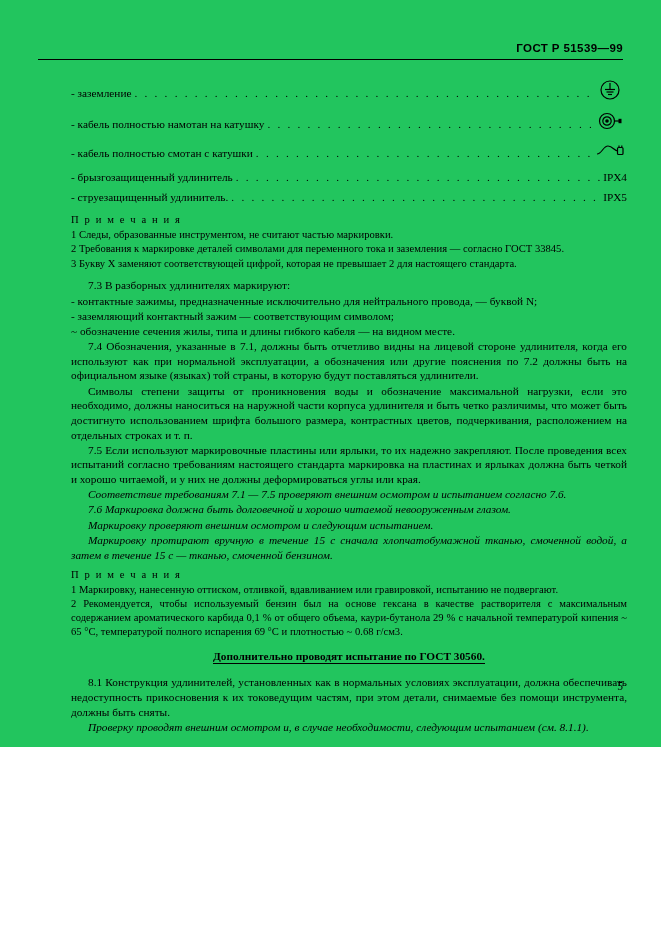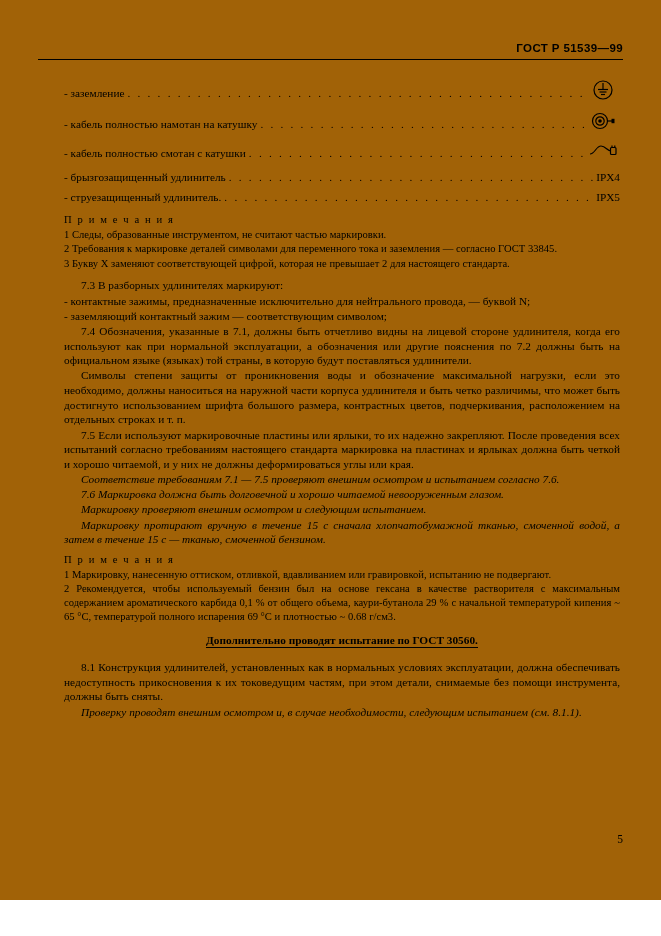--- a/index.html
+++ b/index.html
@@ -3,22 +3,22 @@
 <meta charset="utf-8">
 <style>
   html, body {
     margin: 0;
     padding: 0;
     background: #ffffff;
   }
   .page {
     position: relative;
     width: 661px;
-    height: 900px;
-    background: #a16207;
+    height: 747px;
+    background: #22c55e;
     font-family: "Liberation Serif", serif;
     color: #000000;
     box-sizing: border-box;
     overflow: hidden;
   }
   .header {
     position: absolute;
     top: 42px;
     right: 38px;
     font-family: "Liberation Sans", sans-serif;
@@ -30,21 +30,21 @@
     position: absolute;
     top: 59px;
     left: 38px;
     right: 38px;
     height: 1px;
     background: #000000;
   }
   .content {
     position: absolute;
     top: 70px;
-    left: 64px;
+    left: 71px;
     width: 556px;
     font-size: 11.3px;
     line-height: 1.30;
     text-align: justify;
   }
   p {
     margin: 0 0 0.5px 0;
   }
   .dotline {
     display: flex;
@@ -168,20 +168,21 @@
     </div>
 
     <p class="note-head">П р и м е ч а н и я</p>
     <p class="small">1 Следы, образованные инструментом, не считают частью маркировки.</p>
     <p class="small">2 Требования к маркировке деталей символами для переменного тока и заземления — согласно ГОСТ 33845.</p>
     <p class="small">3 Букву X заменяют соответствующей цифрой, которая не превышает 2 для настоящего стандарта.</p>
 
     <p class="indent gap-m">7.3 В разборных удлинителях маркируют:</p>
     <p>- контактные зажимы, предназначенные исключительно для нейтрального провода, — буквой N;</p>
     <p>- заземляющий контактный зажим — соответствующим символом;</p>
+    <p>~ обозначение сечения жилы, типа и длины гибкого кабеля — на видном месте.</p>
 
     <p class="indent">7.4 Обозначения, указанные в 7.1, должны быть отчетливо видны на лицевой стороне удлинителя, когда его используют как при нормальной эксплуатации, а обозначения или другие пояснения по 7.2 должны быть на официальном языке (языках) той страны, в которую будут поставляться удлинители.</p>
     <p class="indent">Символы степени защиты от проникновения воды и обозначение максимальной нагрузки, если это необходимо, должны наноситься на наружной части корпуса удлинителя и быть четко различимы, что может быть достигнуто использованием шрифта большого размера, контрастных цветов, подчеркивания, расположением на отдельных строках и т. п.</p>
     <p class="indent">7.5  Если используют маркировочные пластины или ярлыки, то их надежно закрепляют. После проведения всех испытаний согласно требованиям настоящего стандарта маркировка на пластинах и ярлыках должна быть четкой и хорошо читаемой, и у них не должны деформироваться углы или края.</p>
     <p class="indent ital">Соответствие требованиям 7.1 — 7.5 проверяют внешним осмотром и испытанием согласно 7.6.</p>
     <p class="indent ital">7.6  Маркировка должна быть долговечной и хорошо читаемой невооруженным глазом.</p>
     <p class="indent ital">Маркировку проверяют внешним осмотром и следующим испытанием.</p>
     <p class="indent ital">Маркировку протирают вручную в течение 15 с сначала хлопчатобумажной тканью, смоченной водой, а затем в течение 15 с — тканью, смоченной бензином.</p>
 
     <p class="note-head">П р и м е ч а н и я</p>

